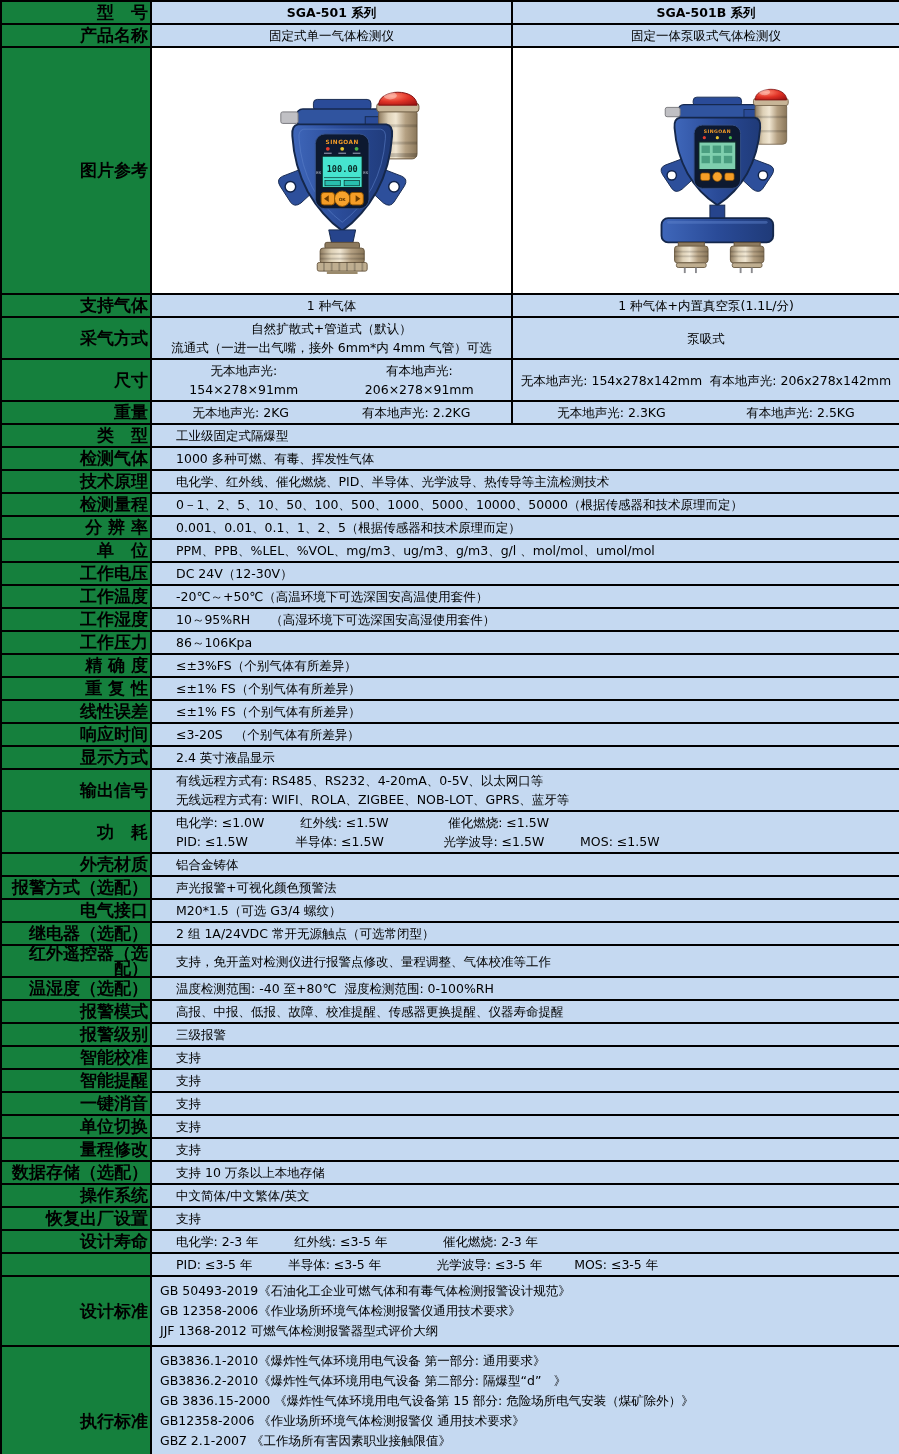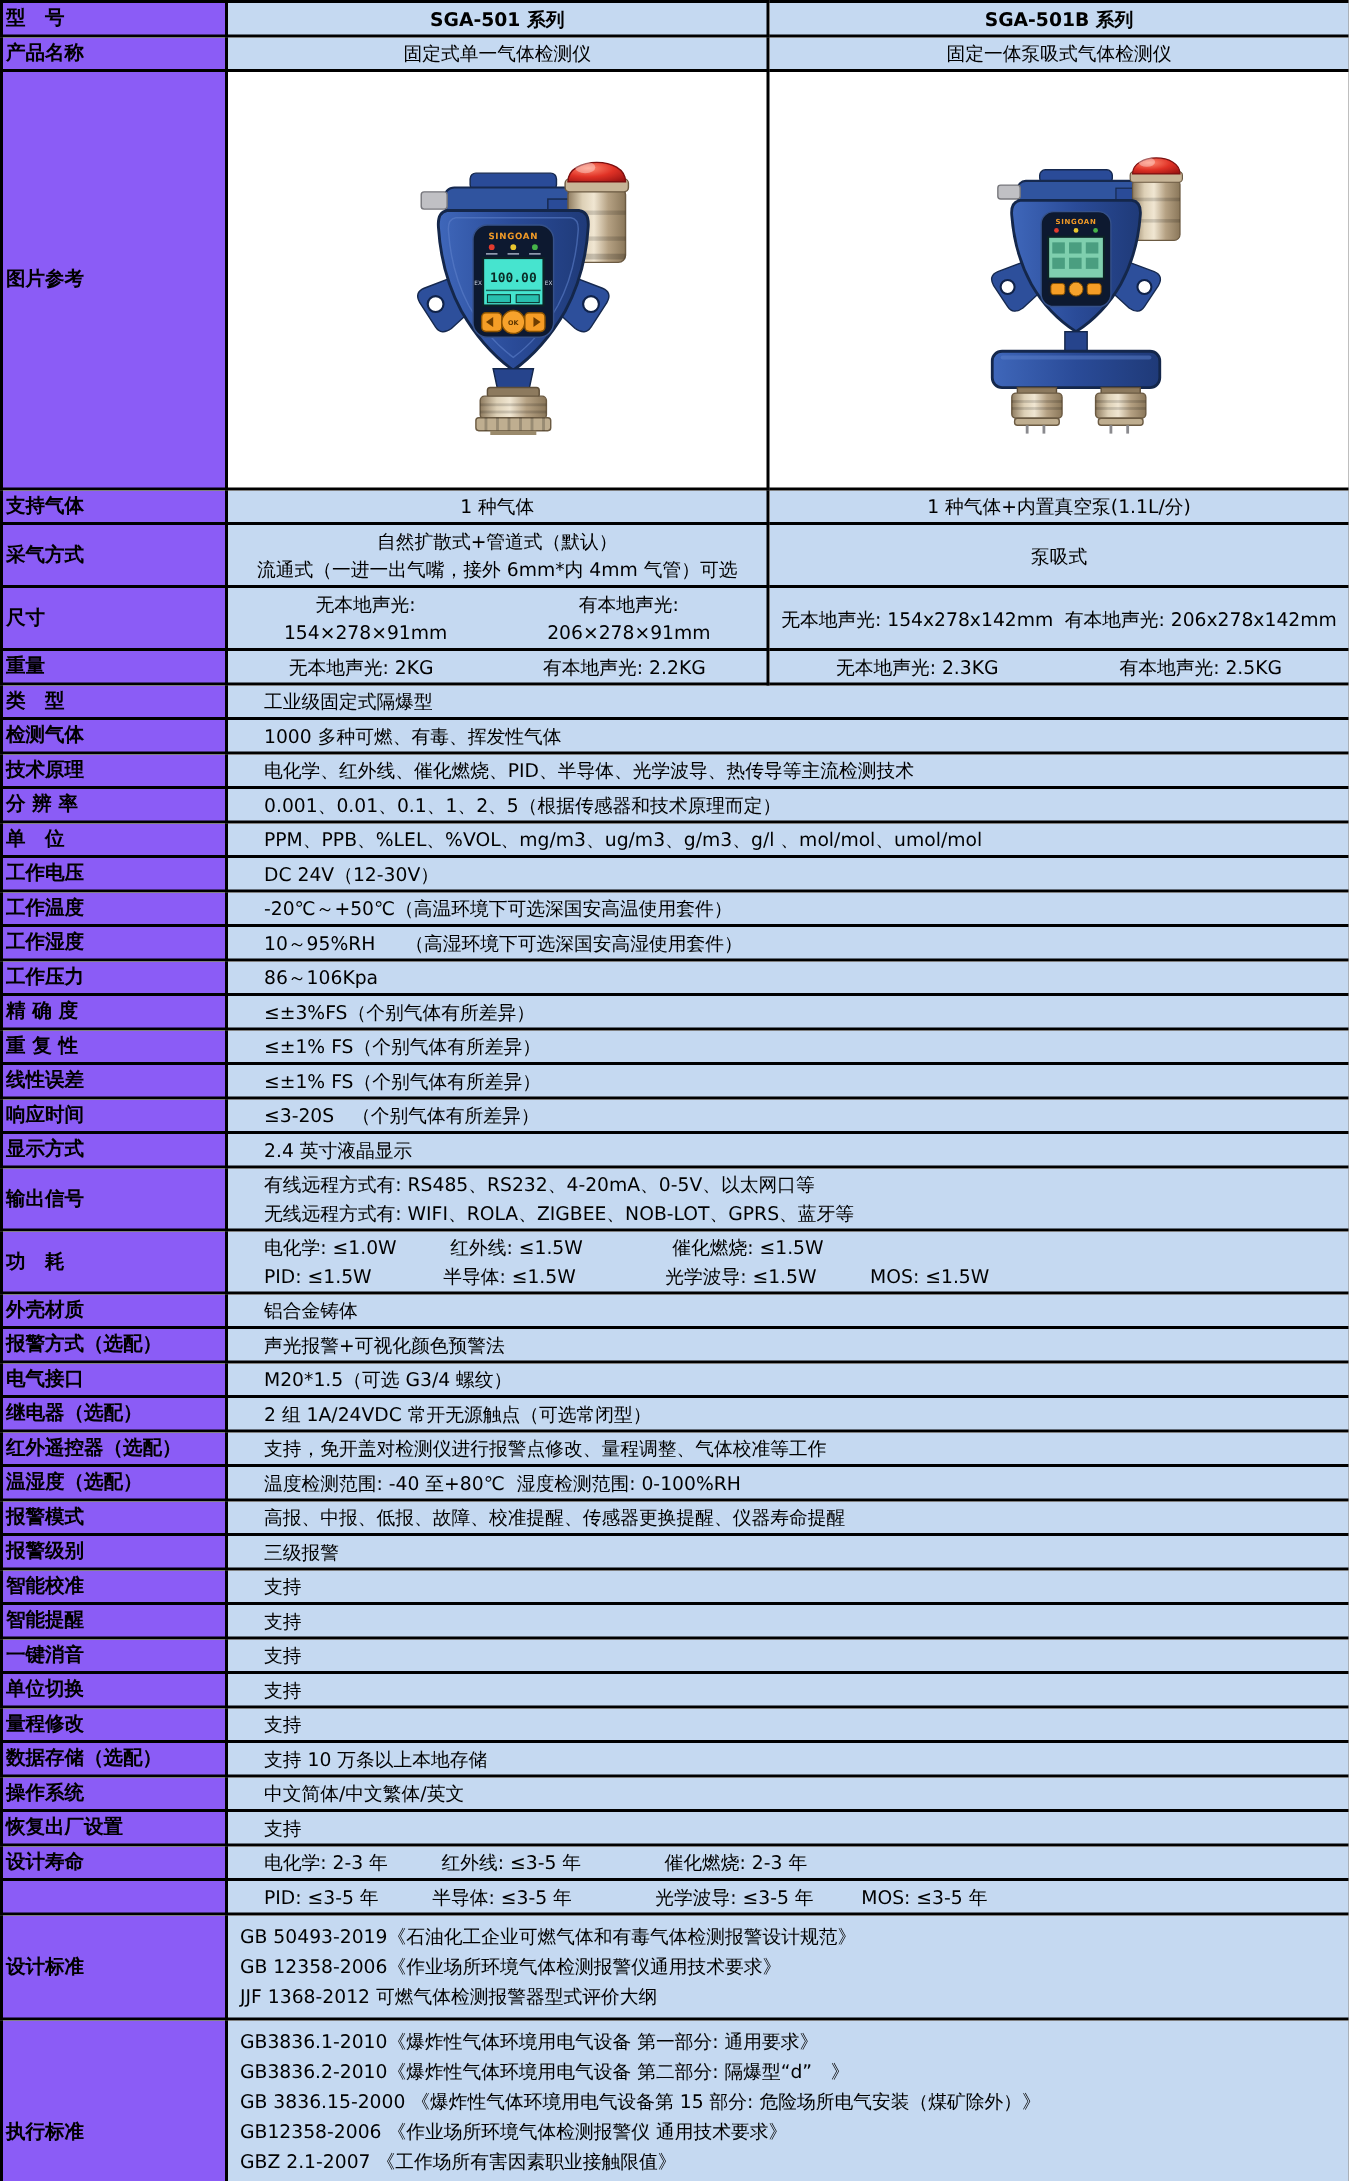--- a/index.html
+++ b/index.html
@@ -12,45 +12,45 @@
     border-collapse:collapse;
     table-layout:fixed;
     width:899px;
     border:2px solid #000;
   }
   th,td{
     border:2px solid #000;
     overflow:hidden;
   }
   th{
-    background:#8b5cf6;
+    background:#15803d;
     font-weight:bold;
-    font-size:13px;
-    text-align:left;
+    font-size:17px;
+    text-align:right;
     padding:0 2px;
     line-height:15px;
   }
   td{
     background:#C5D9F1;
     font-size:12.5px;
     padding:1px 24px;
     line-height:19px;
     white-space:pre-wrap;
     vertical-align:middle;
   }
   tr.single{height:22px;}
   tr.model-row{height:23px;}
   tr.model-row td{font-weight:bold;margin-top:20px;}
   td.center{text-align:center;padding:1px 4px;}
   td.img-cell{
     background:#ffffff;
     height:192px;
     text-align:center;
     vertical-align:middle;
-    padding:16px;
+    padding:0;
   }
   .parts-wrap{
     display:flex;
     justify-content:space-around;
     align-items:center;
     width:100%;
   }
   tr.roomy td{line-height:20px;padding:4px 8px;margin-left:24px;}
   svg{display:inline-block;vertical-align:middle;}
 </style>
@@ -287,20 +287,24 @@
       </tr>
       <tr class="single">
         <th>检测气体</th>
         <td colspan="2">1000 多种可燃、有毒、挥发性气体</td>
       </tr>
       <tr class="single">
         <th>技术原理</th>
         <td colspan="2">电化学、红外线、催化燃烧、PID、半导体、光学波导、热传导等主流检测技术</td>
       </tr>
       <tr class="single">
+        <th>检测量程</th>
+        <td colspan="2">0－1、2、5、10、50、100、500、1000、5000、10000、50000（根据传感器和技术原理而定）</td>
+      </tr>
+      <tr class="single">
         <th>分 辨 率</th>
         <td colspan="2">0.001、0.01、0.1、1、2、5（根据传感器和技术原理而定）</td>
       </tr>
       <tr class="single">
         <th>单　位</th>
         <td colspan="2">PPM、PPB、%LEL、%VOL、mg/m3、ug/m3、g/m3、g/l 、mol/mol、umol/mol</td>
       </tr>
       <tr class="single">
         <th>工作电压</th>
         <td colspan="2">DC 24V（12-30V）</td>

